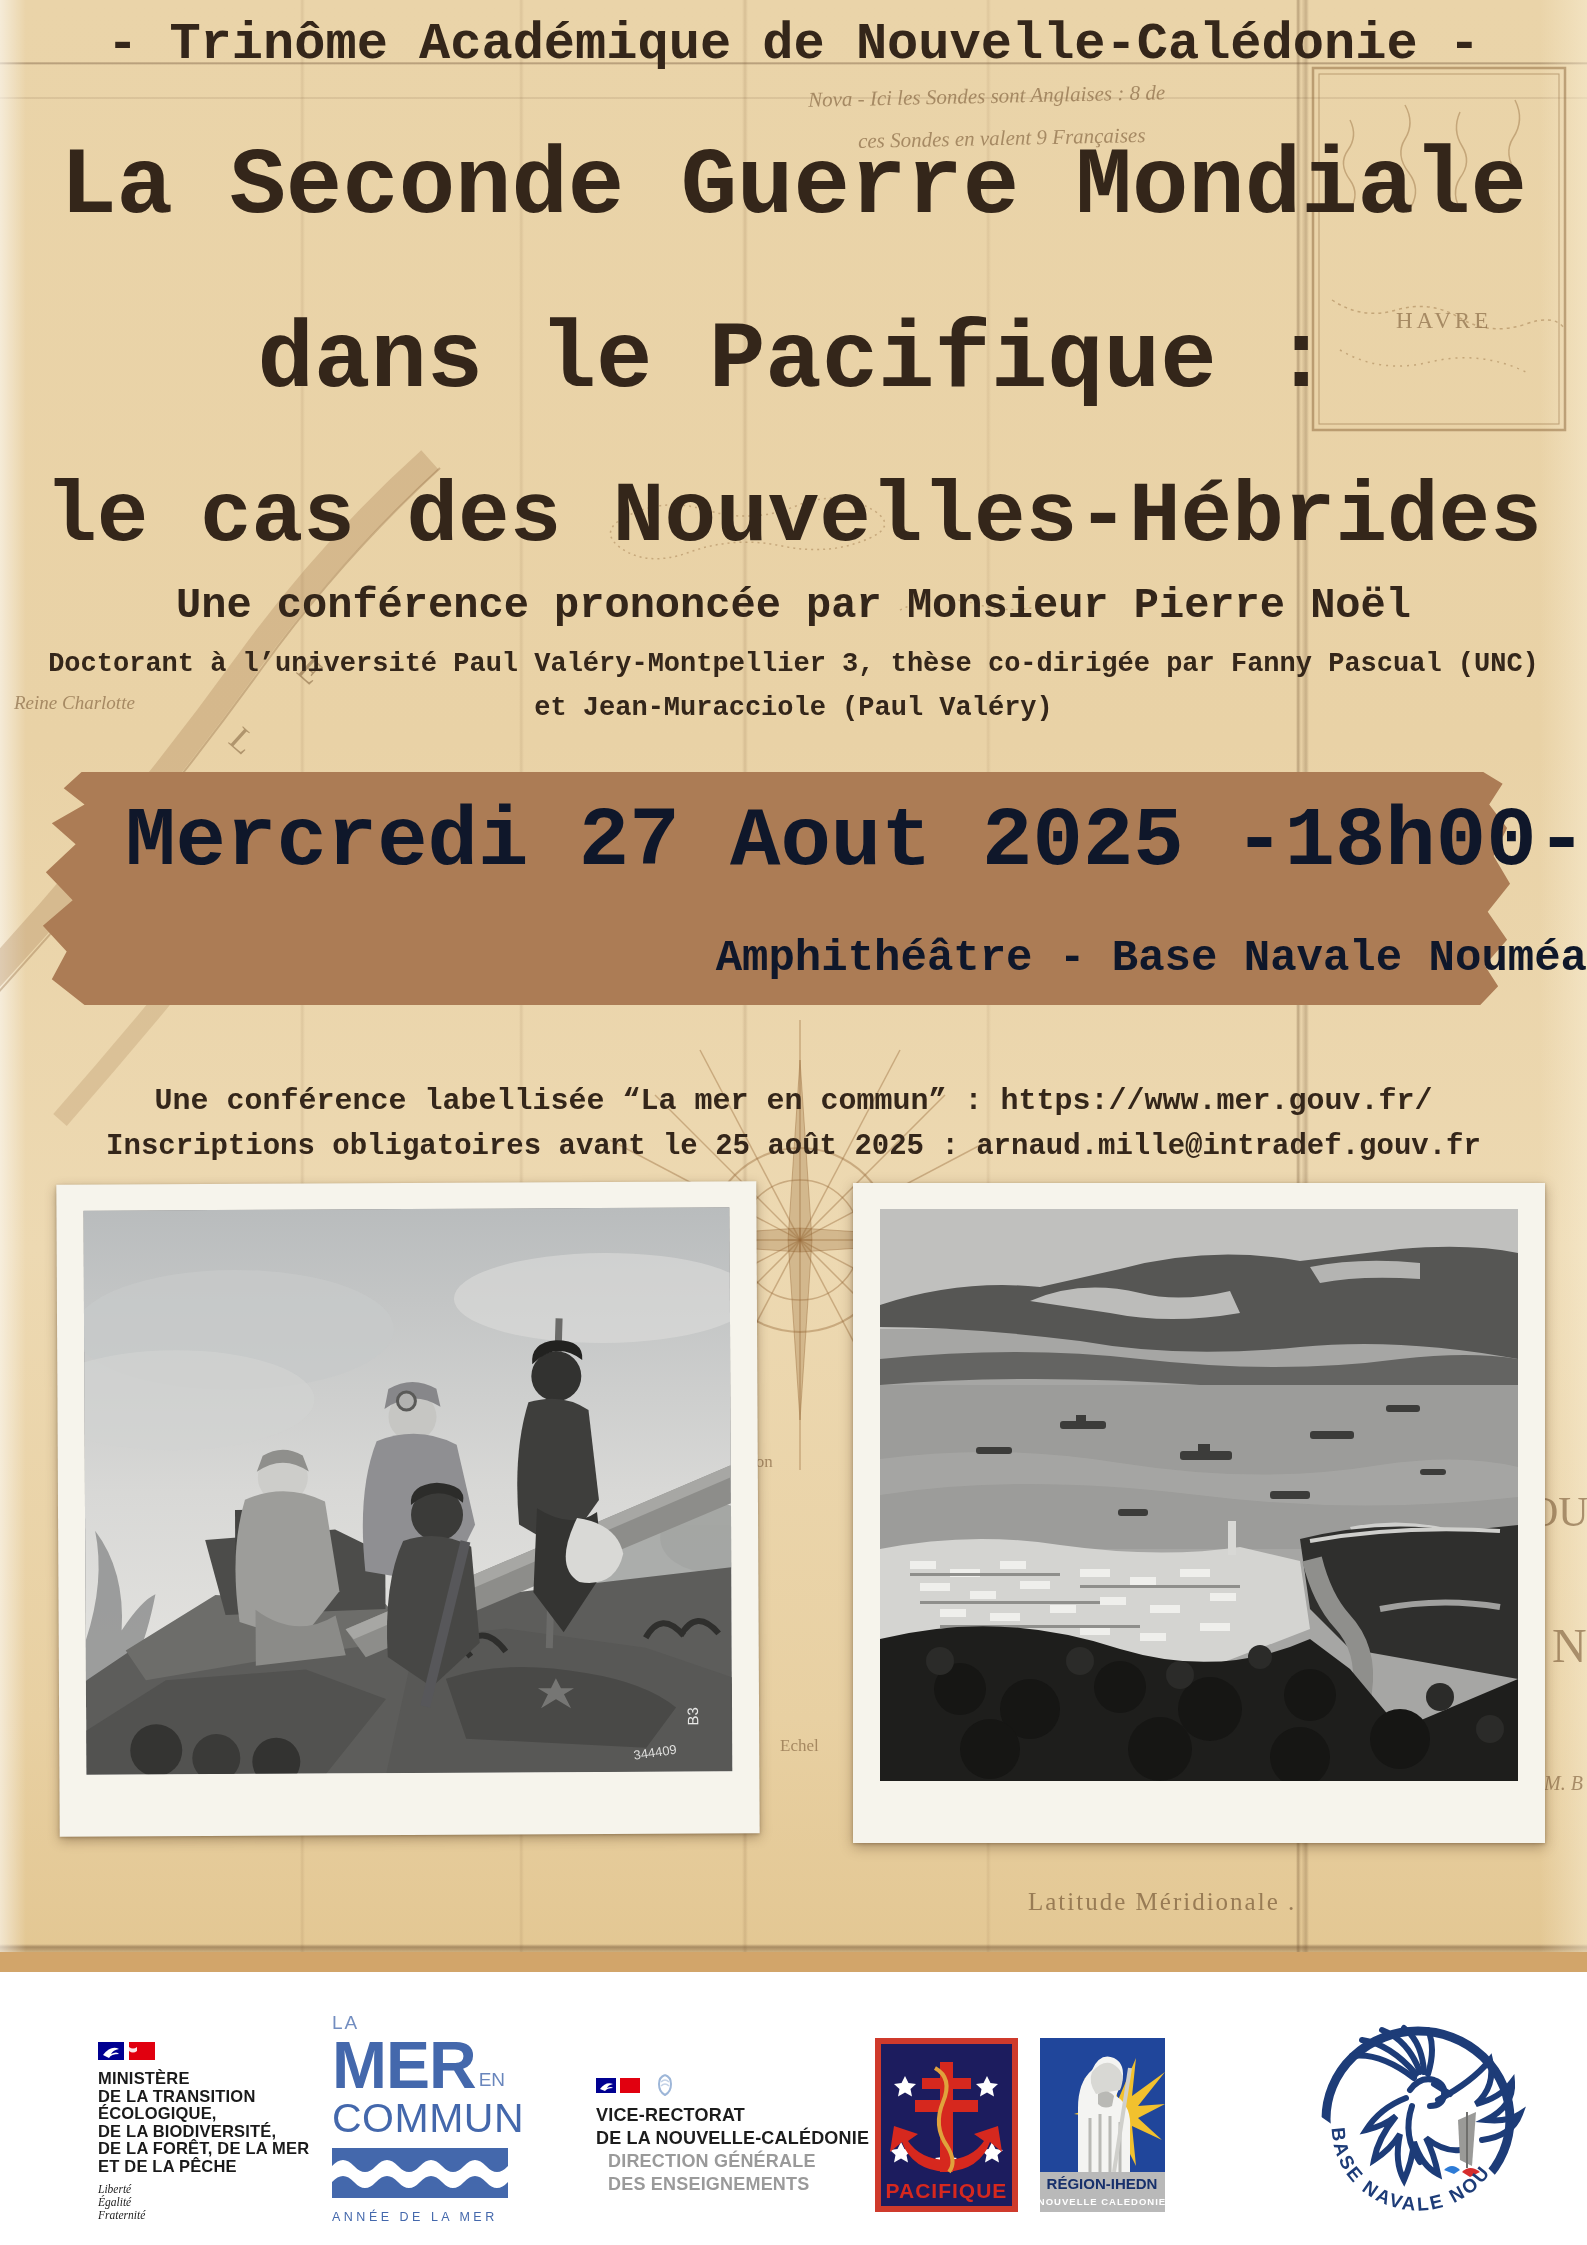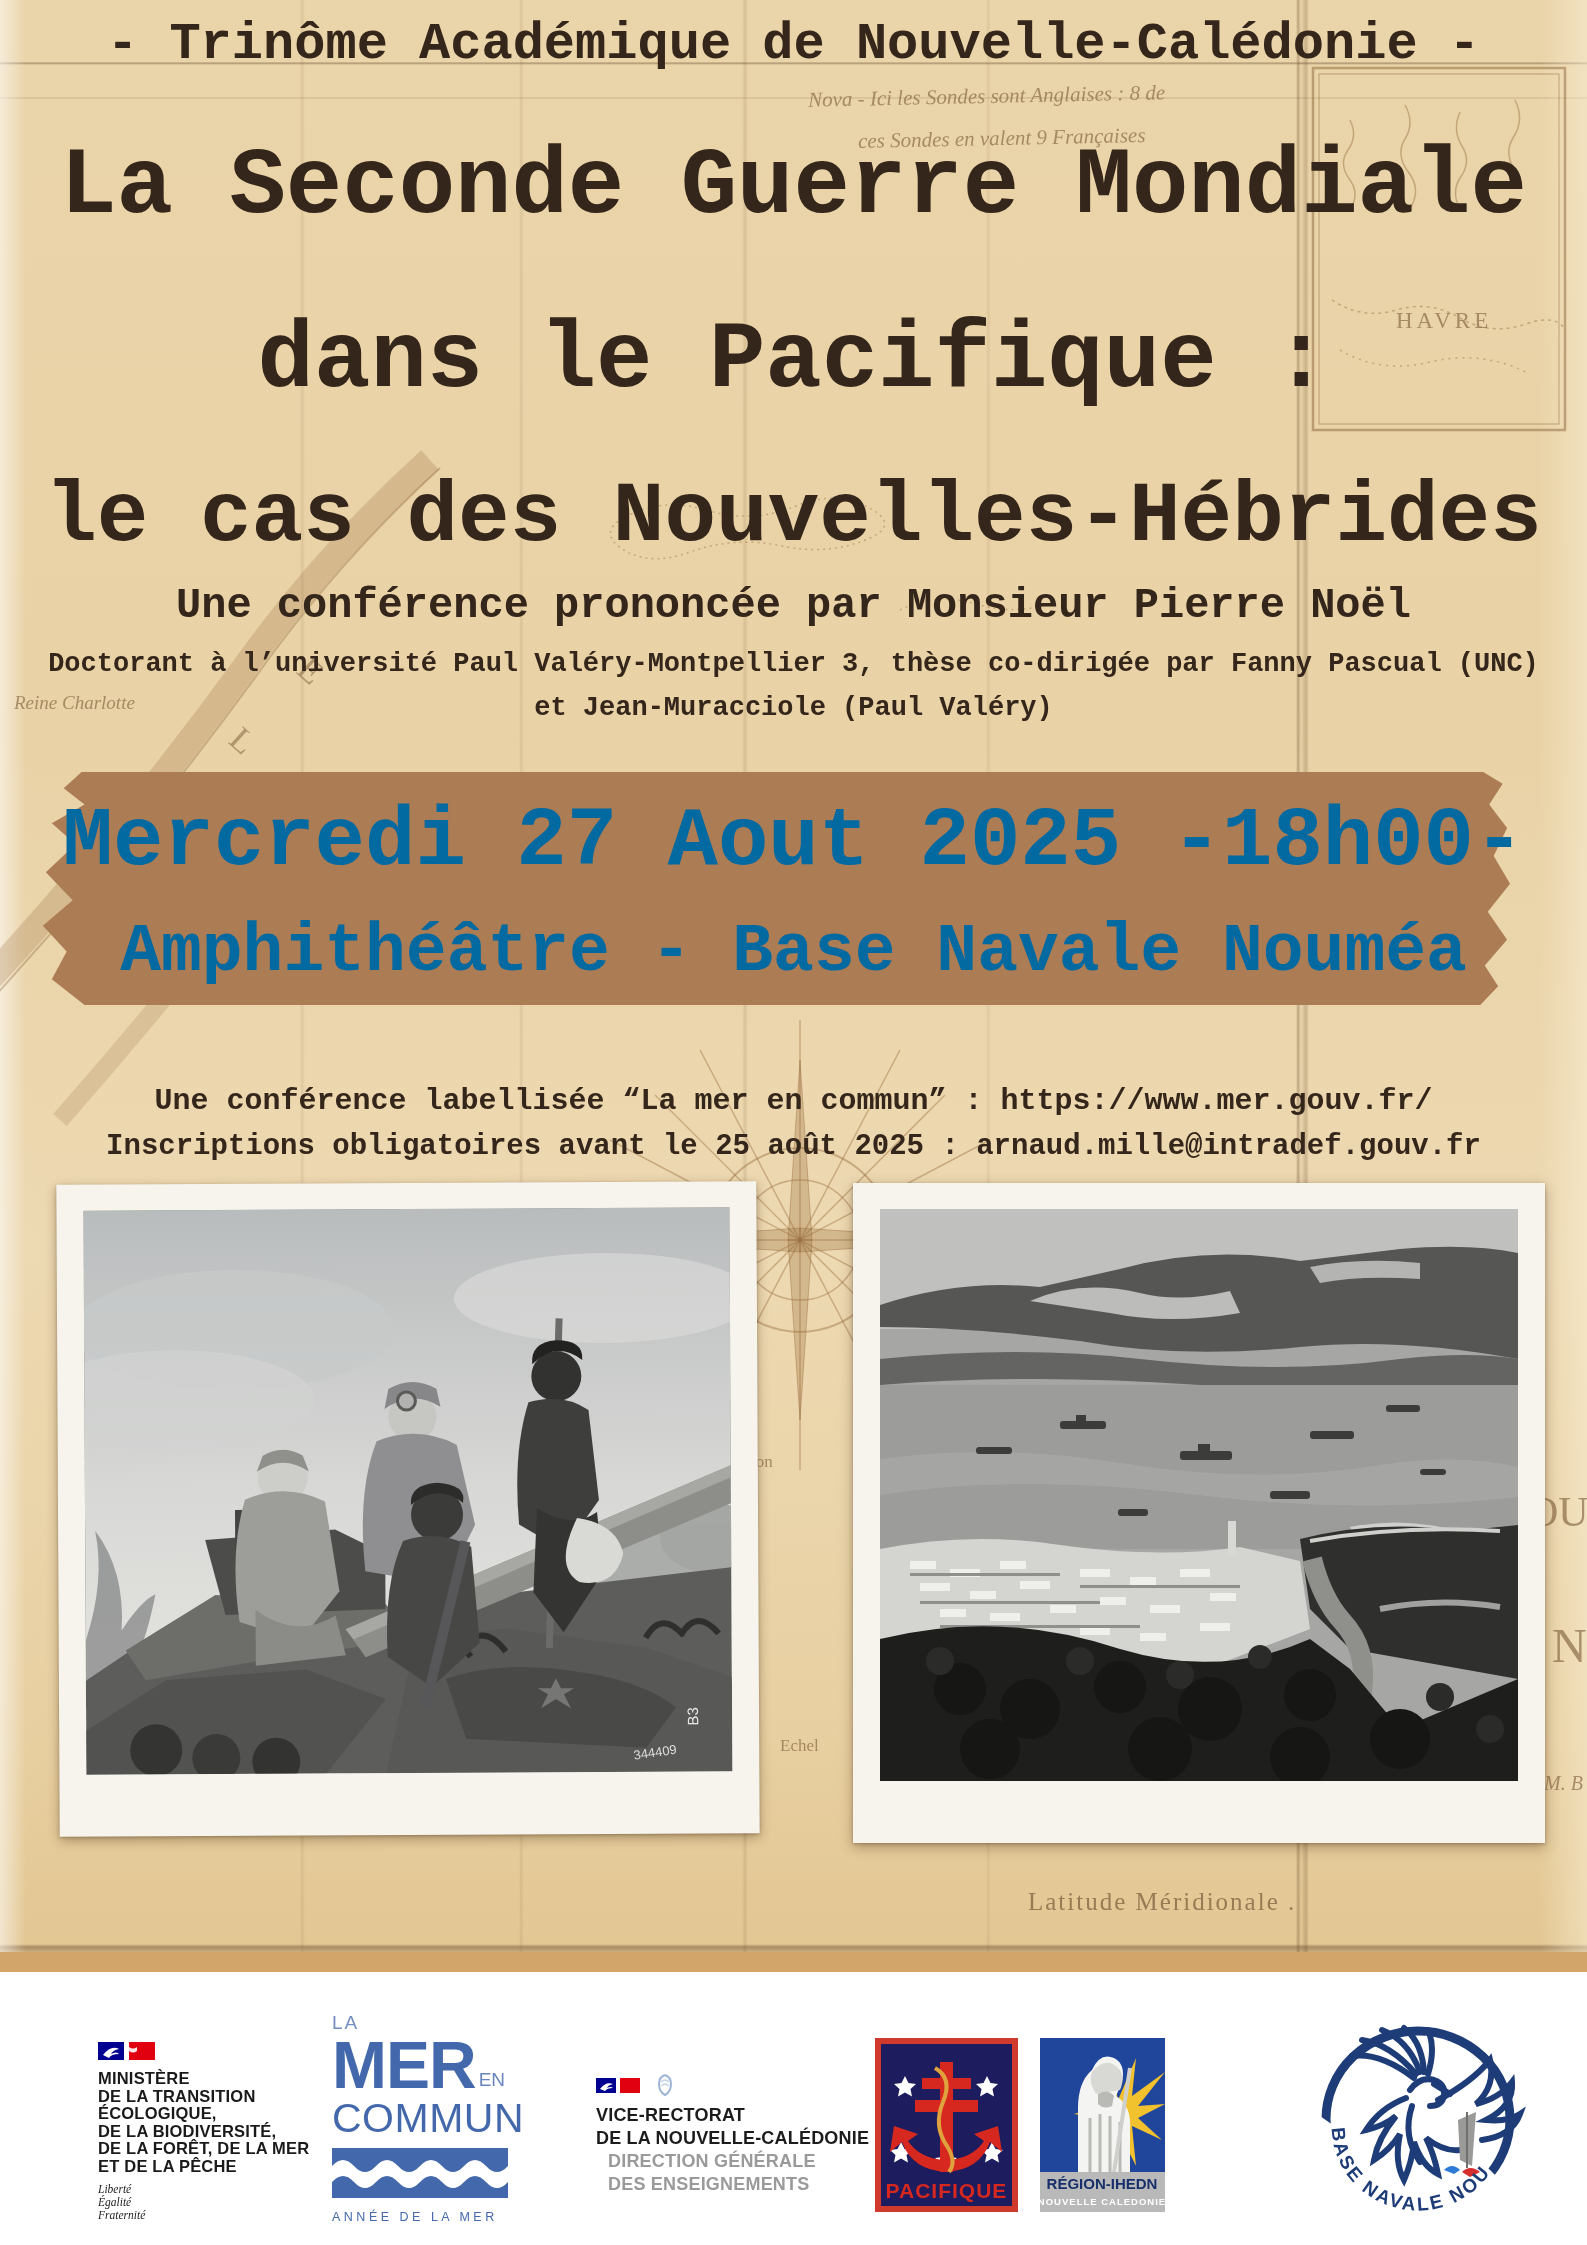--- a/index.html
+++ b/index.html
@@ -30,21 +30,21 @@
   .tw{
     position:absolute;left:0;right:0;text-align:center;
     font-family:"Liberation Mono","DejaVu Sans Mono",monospace;
     color:#34261a;font-weight:bold;white-space:nowrap;line-height:1.05;
   }
   
   #banner{
     left:28px;top:772px;width:1488px;height:233px;background:#ac7c55;
     clip-path:polygon(3.6% 0,2.4% 7%,3.8% 14%,1.6% 22%,3.2% 31%,1.2% 43%,3.0% 55%,1.0% 66%,2.6% 77%,1.6% 89%,3.8% 100%,97.6% 100%,98.8% 92%,97.9% 83%,99.4% 72%,98.1% 60%,99.6% 48%,98.5% 36%,99.4% 24%,98.2% 14%,99.1% 5%,97.8% 0);
   }
-  .banner-text{color:#0369a1;}
+  .banner-text{color:#0f172a;text-align:right;}
   
   .photo-frame{
     position:absolute;background:#f6f4ec;
     box-shadow:0 4px 12px rgba(70,45,20,.38), 0 1px 3px rgba(70,45,20,.3);
   }
   .photo-frame .photo{position:absolute;left:27px;top:26px;right:27px;bottom:62px;background:#9a9a9a;overflow:hidden;}
   
   #tan-bar{left:0;top:1952px;width:1587px;height:20px;background:#d2a56a;}
   #logo-strip{left:0;top:1972px;width:1587px;height:273px;background:#ffffff;}
   .gov-lines{font-weight:bold;color:#1a1a1a;font-size:16.5px;line-height:17.5px;letter-spacing:.2px;}
@@ -122,21 +122,21 @@
 <div class="tw" style="top:18px;font-size:52px;">- Trinôme Académique de Nouvelle-Calédonie -</div>
 <div class="tw" style="top:138px;font-size:94px;">La Seconde Guerre Mondiale</div>
 <div class="tw" style="top:312px;font-size:94px;">dans le Pacifique :</div>
 <div class="tw" style="top:472px;font-size:86px;">le cas des Nouvelles-Hébrides</div>
 <div class="tw" style="top:584px;font-size:42px;">Une conférence prononcée par Monsieur Pierre Noël</div>
 <div class="tw" style="top:650px;font-size:27px;">Doctorant à l’université Paul Valéry-Montpellier 3, thèse co-dirigée par Fanny Pascual (UNC)</div>
 <div class="tw" style="top:694px;font-size:27px;">et Jean-Muracciole (Paul Valéry)</div>
 
 <div id="banner" class="abs"></div>
 <div class="tw banner-text" style="top:798px;font-size:84px;">Mercredi 27 Aout 2025 -18h00-</div>
-<div class="tw banner-text" style="top:916px;font-size:68px;">Amphithéâtre - Base Navale Nouméa</div>
+<div class="tw banner-text" style="top:935px;font-size:44px;">Amphithéâtre - Base Navale Nouméa</div>
 
 <div class="tw" style="top:1086px;font-size:30px;">Une conférence labellisée “La mer en commun” : https://www.mer.gouv.fr/</div>
 <div class="tw" style="top:1132px;font-size:29px;">Inscriptions obligatoires avant le 25 août 2025 : arnaud.mille@intradef.gouv.fr</div>
 
 <div class="photo-frame" style="left:58px;top:1183px;width:700px;height:652px;transform:rotate(-0.3deg);">
   <div class="photo">
     <svg width="100%" height="100%" viewBox="0 0 646 564" preserveAspectRatio="none">
       <defs>
         <linearGradient id="sky1" x1="0" y1="0" x2="0" y2="1">
           <stop offset="0" stop-color="#b9bcbd"></stop>

